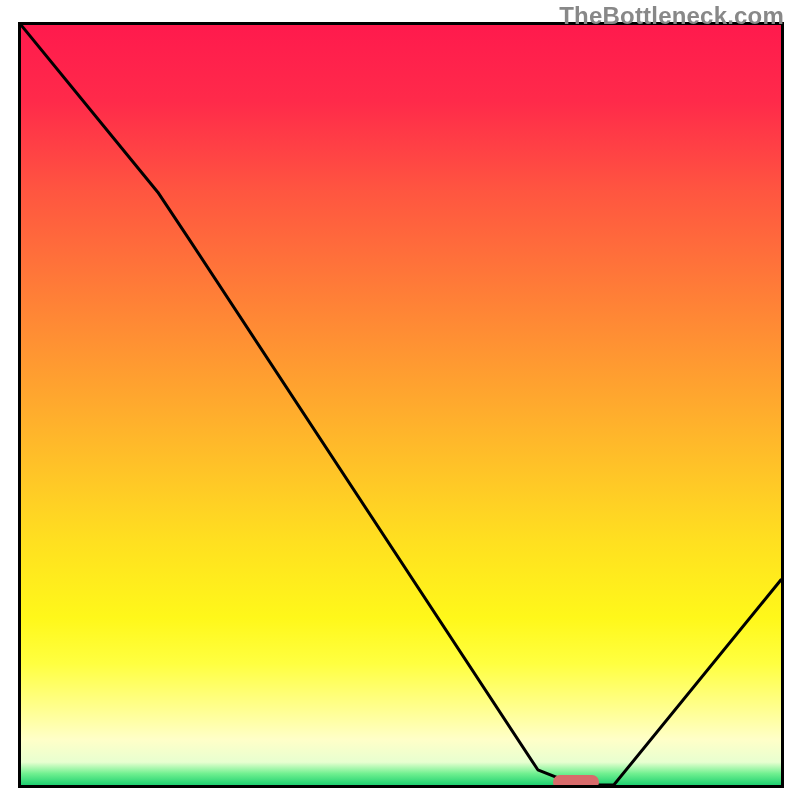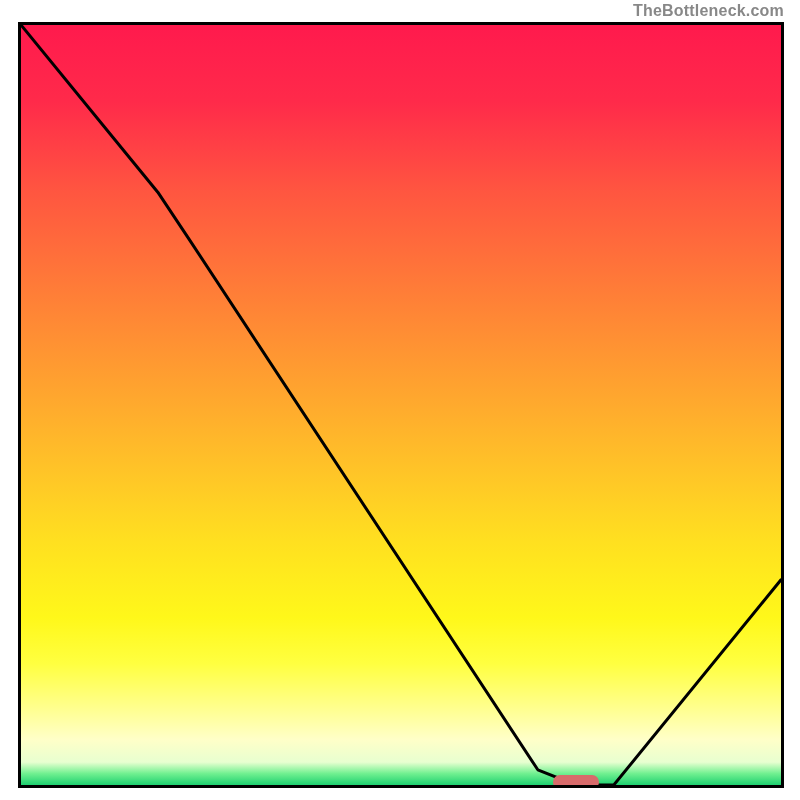--- a/index.html
+++ b/index.html
@@ -7,21 +7,21 @@
     width: 800px;
     height: 800px;
     background: #ffffff;
     position: relative;
     font-family: Arial, Helvetica, sans-serif;
   }
   .watermark {
     position: absolute;
     top: 2px;
     right: 16px;
-    font-size: 16px;
+    font-size: 24px;
     font-weight: bold;
     color: #888888;
     letter-spacing: 0.2px;
     z-index: 10;
   }
   .plot-frame {
     position: absolute;
     left: 18px;
     top: 22px;
     width: 766px;

